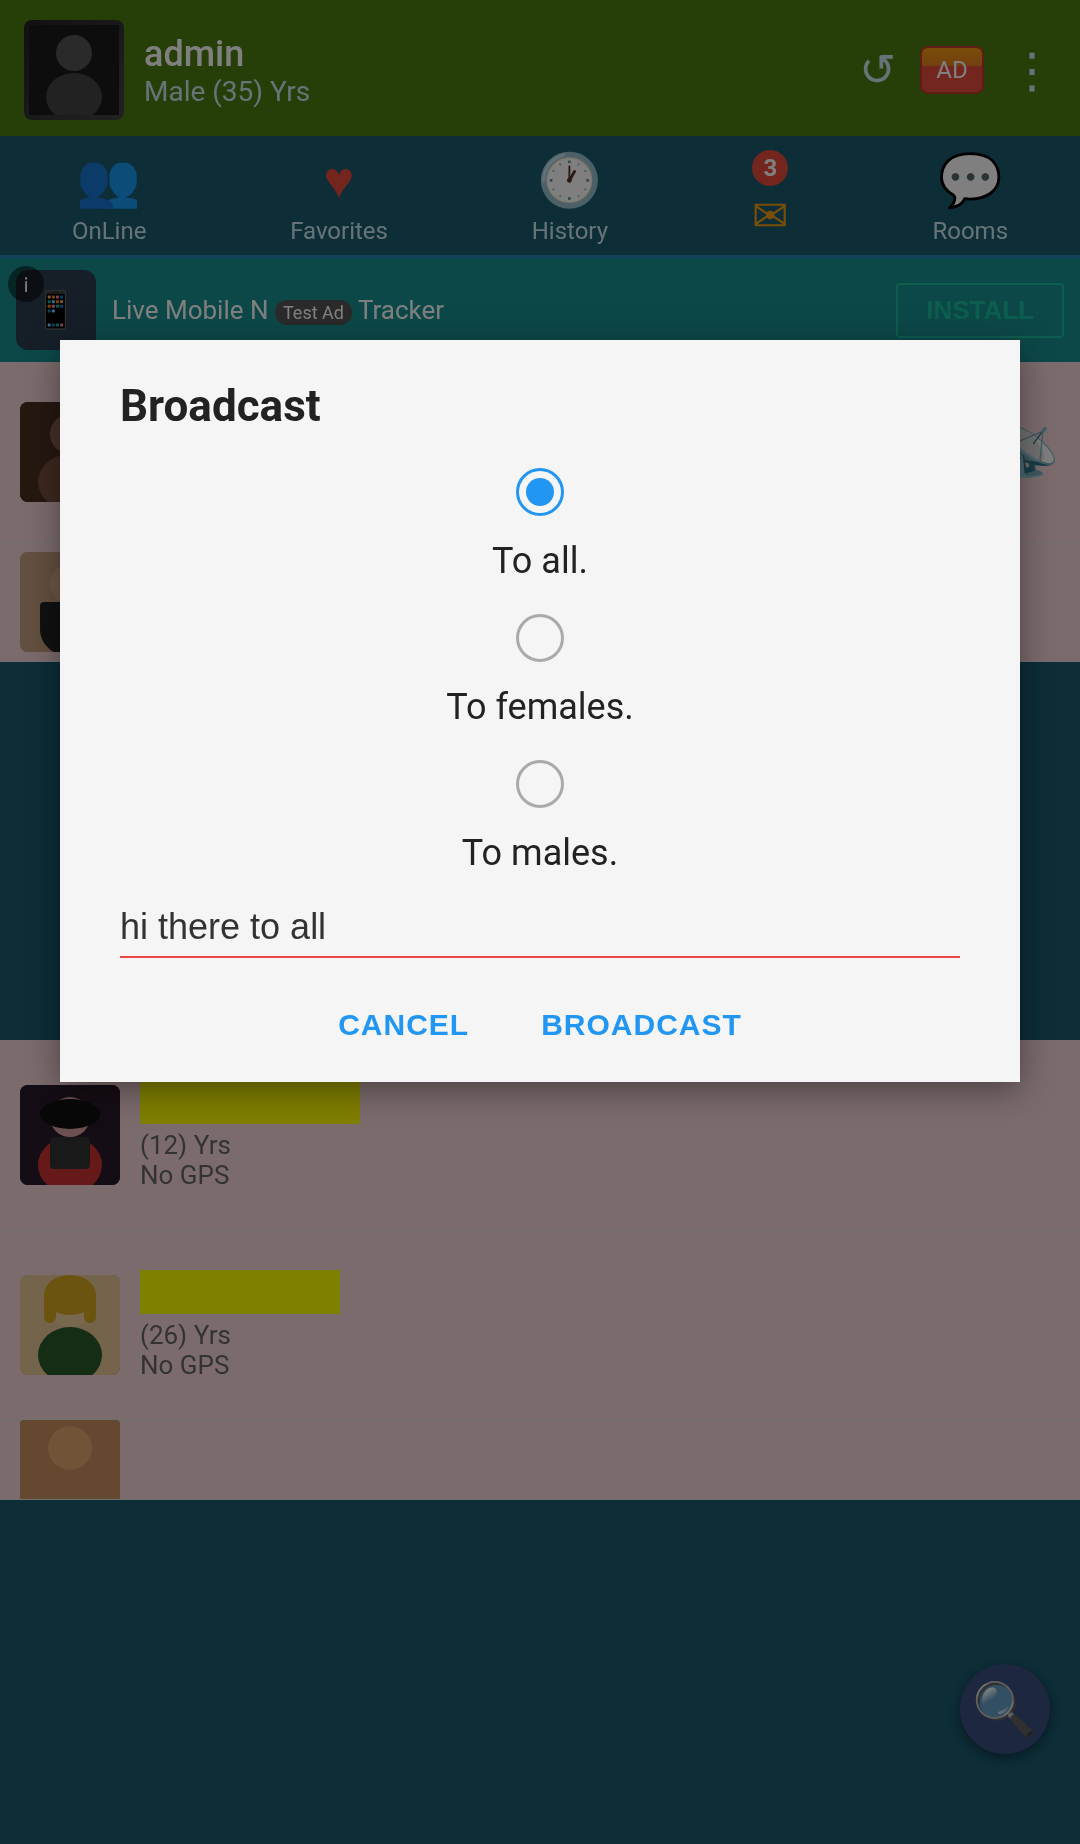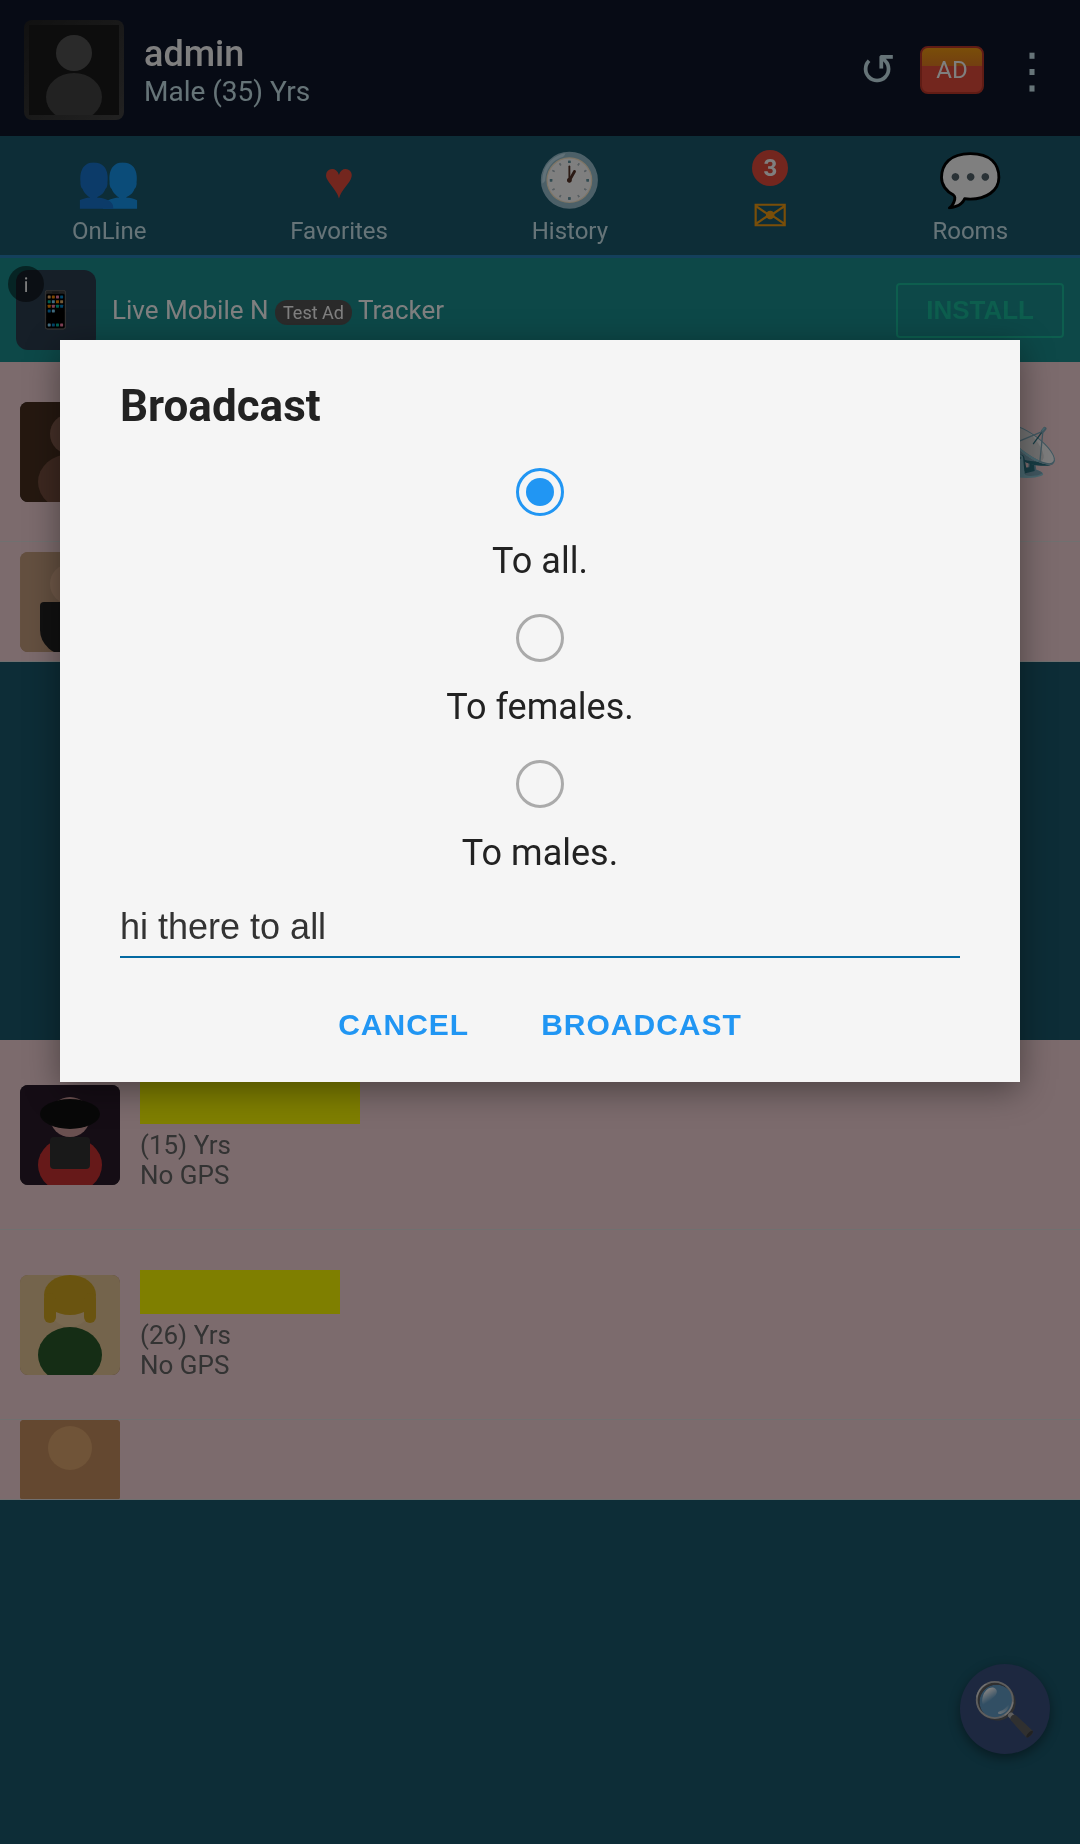--- a/index.html
+++ b/index.html
@@ -9,21 +9,21 @@
       width: 1080px;
       height: 1844px;
       font-family: 'Roboto', Arial, sans-serif;
       background: #1a5a6e;
       overflow: hidden;
       position: relative;
     }
 
     
     .header {
-      background: #0f172a;
+      background: #4d7c0f;
       padding: 20px 24px 16px;
       display: flex;
       align-items: center;
       gap: 20px;
     }
 
     .avatar-container {
       width: 100px;
       height: 100px;
       background: #333;
@@ -310,21 +310,21 @@
       background: #2196F3;
     }
 
     .radio-label {
       font-size: 36px;
       color: #222;
     }
 
     .message-input-container {
       margin: 24px 0 40px;
-      border-bottom: 2px solid #0369a1;
+      border-bottom: 2px solid #ef4444;
       padding-bottom: 8px;
     }
 
     .message-input {
       font-size: 36px;
       color: #333;
       background: transparent;
       border: none;
       outline: none;
       width: 100%;
@@ -527,21 +527,21 @@
         <rect width="100" height="100" fill="#2a1a2a"></rect>
         <circle cx="50" cy="32" r="20" fill="#d4a0a0"></circle>
         <ellipse cx="50" cy="80" rx="32" ry="28" fill="#cc3333"></ellipse>
         <rect x="30" y="52" width="40" height="32" fill="#333" rx="4"></rect>
 
         <rect x="20" y="14" width="60" height="30" fill="#111" rx="30"></rect>
       </svg>
     </div>
     <div style="flex:1;">
       <div class="yellow-name"></div>
-      <div class="sub-text">(15) Yrs</div>
+      <div class="sub-text">(12) Yrs</div>
       <div class="sub-text">No GPS</div>
     </div>
   </div>
 
   <div class="user-list-item pink-bg" style="height:190px;">
     <div class="user-avatar female-avatar">
       <svg width="100" height="100" viewBox="0 0 100 100">
         <rect width="100" height="100" fill="#e8c898"></rect>
         <circle cx="50" cy="32" r="20" fill="#f0d0a0"></circle>
         <ellipse cx="50" cy="80" rx="32" ry="28" fill="#2a5a2a"></ellipse>

